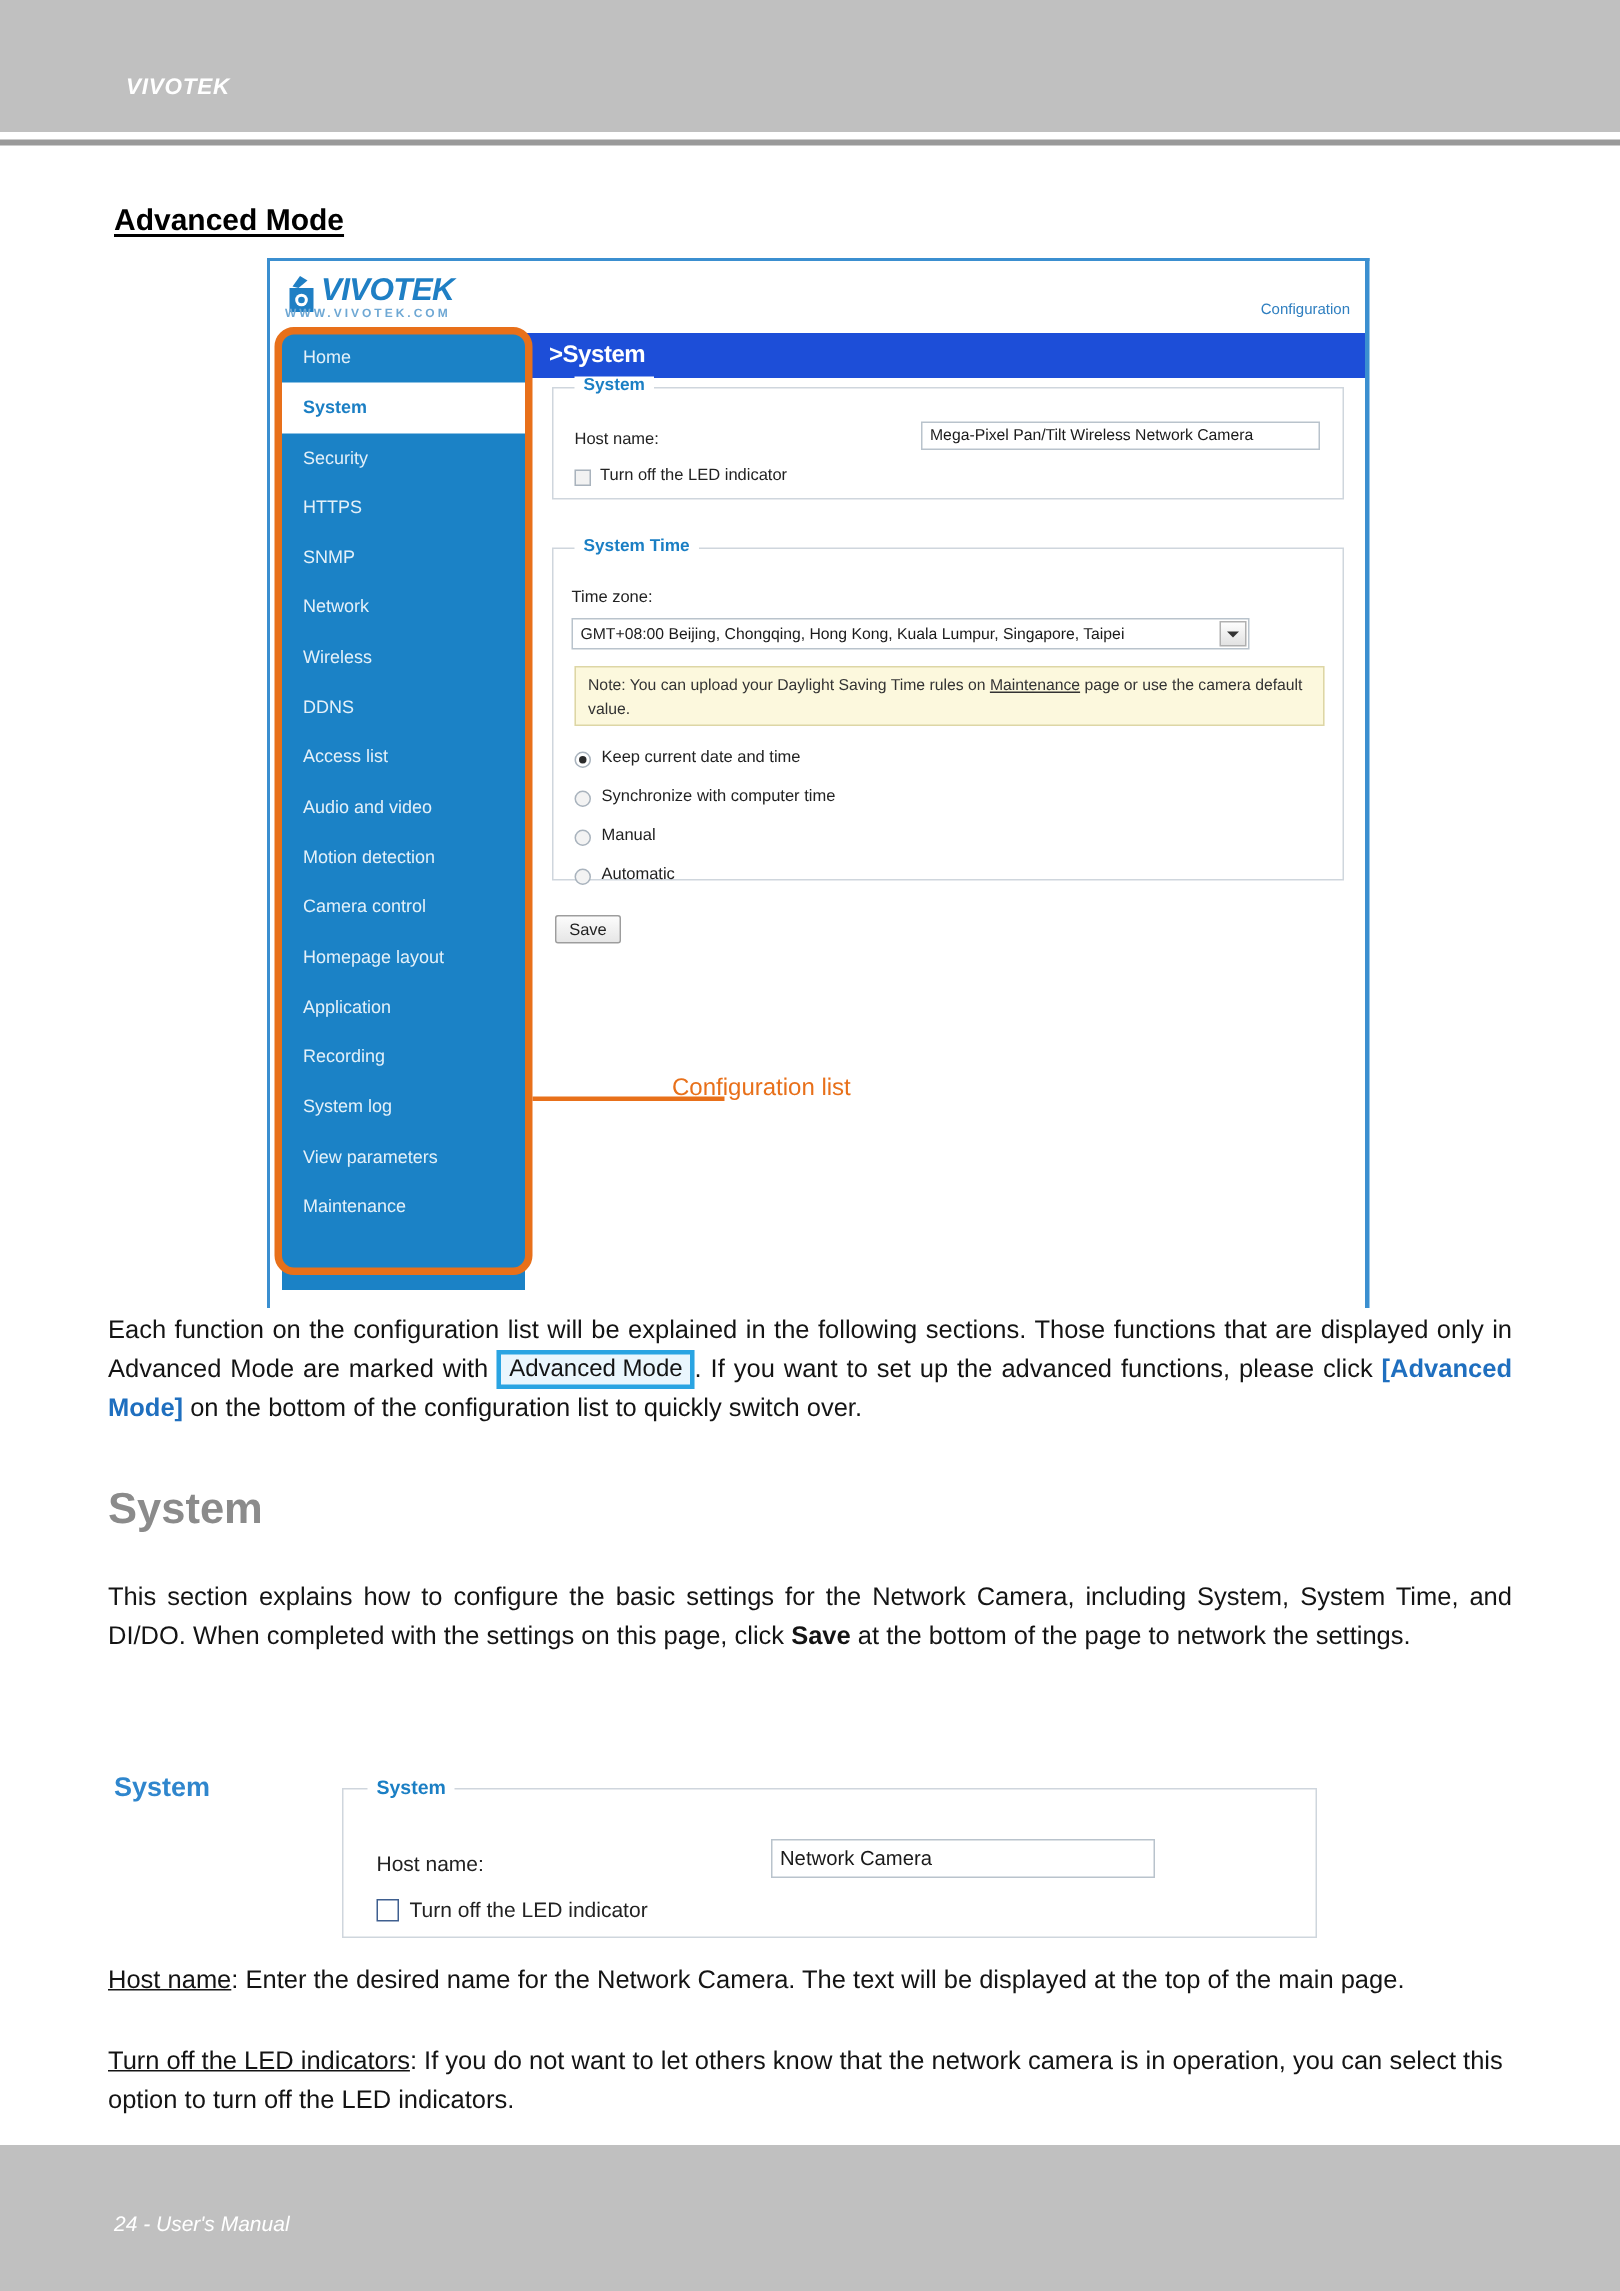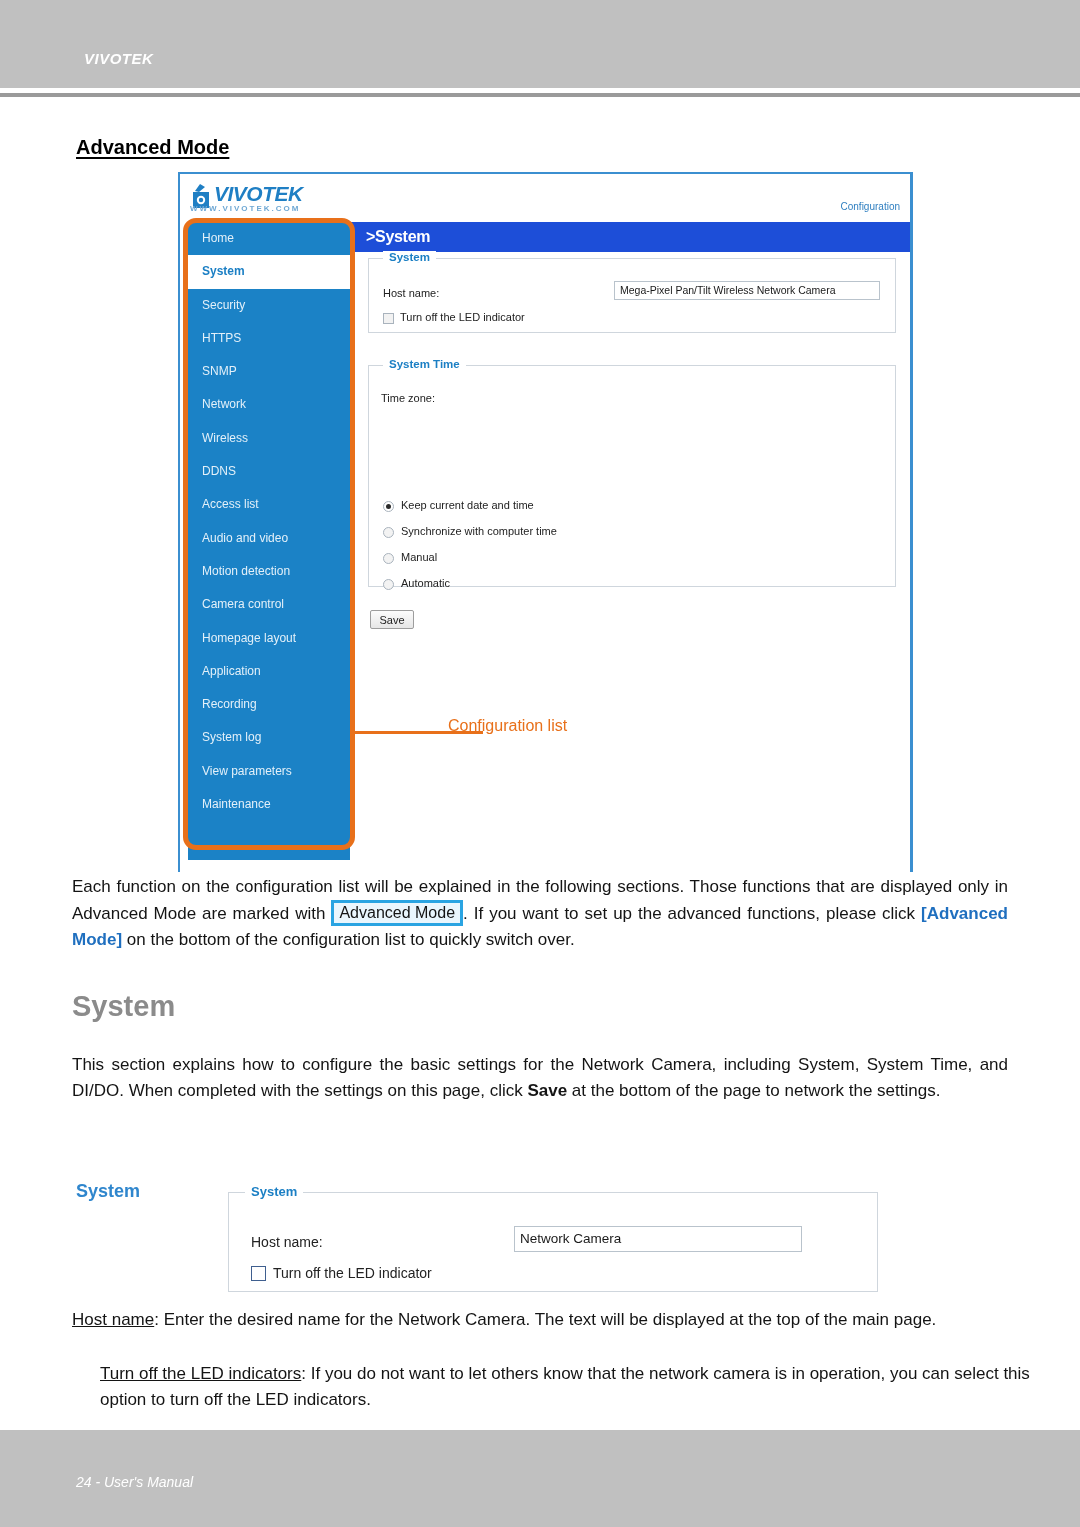--- a/index.html
+++ b/index.html
@@ -366,21 +366,20 @@
 
   #para-hostname {
     left: 72px; top: 1307px;
     width: 936px;
     text-align: left;
   }
   #para-led {
     left: 72px; top: 1361px;
     width: 936px;
     text-align: left;
-    margin-left: 28px;
   }
   .body-copy u { text-decoration: underline; }
 
   
   .page-footer {
     position: absolute;
     left: 0; bottom: 0;
     width: 1080px; height: 97px;
     background: #c0c0c0;
   }
@@ -452,21 +451,28 @@
     <div class="fld-label" style="left:14px; top:28px;">Host name:</div>
     <div class="text-input" style="left:245px; top:22px; width:266px; height:19px;">Mega-Pixel Pan/Tilt Wireless Network Camera</div>
     <div class="chk" style="left:14px; top:54px;"></div>
     <div class="chk-label" style="left:31px; top:52px;">Turn off the LED indicator</div>
   </div>
 
   <div class="panel" id="panel-time">
     <div class="panel-legend">System Time</div>
     <div class="fld-label" style="left:12px; top:26px;">Time zone:</div>
 
-
+    <div class="select-box">
+      <span>GMT+08:00 Beijing, Chongqing, Hong Kong, Kuala Lumpur, Singapore, Taipei</span>
+      <span class="select-arrow"></span>
+    </div>
+
+    <div class="note-box">
+      <span>Note: You can upload your Daylight Saving Time rules on </span><u>Maintenance</u><span> page or use the camera default value.</span>
+    </div>
 
     <div class="radio-row" style="top:133px;">
       <span class="radio on"></span>
       <span class="radio-label">Keep current date and time</span>
     </div>
     <div class="radio-row" style="top:159px;">
       <span class="radio"></span>
       <span class="radio-label">Synchronize with computer time</span>
     </div>
     <div class="radio-row" style="top:185px;">
@@ -490,21 +496,21 @@
 
 <div class="body-copy" id="para-system">
   <span>This section explains how to configure the basic settings for the Network Camera, including System, System Time, and DI/DO. When completed with the settings on this page, click </span><b>Save</b><span> at the bottom of the page to network the settings.</span>
 </div>
 
 <div class="sub-system">System</div>
 
 <div id="panel-system2">
   <div class="panel-legend">System</div>
   <div class="fld-label" style="left:22px; top:41px;">Host name:</div>
-  <div class="text-input" style="left:285px; top:33px; width:288px; height:26px;">Network Camera</div>
+  <div class="text-input" style="left:285px; top:33px; width:256px; height:26px;">Network Camera</div>
   <div class="chk" style="left:22px; top:73px;"></div>
   <div class="chk-label" style="left:44px; top:72px;">Turn off the LED indicator</div>
 </div>
 
 <div class="body-copy" id="para-hostname">
   <u>Host name</u><span>: Enter the desired name for the Network Camera. The text will be displayed at the top of the main page.</span>
 </div>
 
 <div class="body-copy" id="para-led">
   <u>Turn off the LED indicators</u><span>: If you do not want to let others know that the network camera is in operation, you can select this option to turn off the LED indicators.</span>

